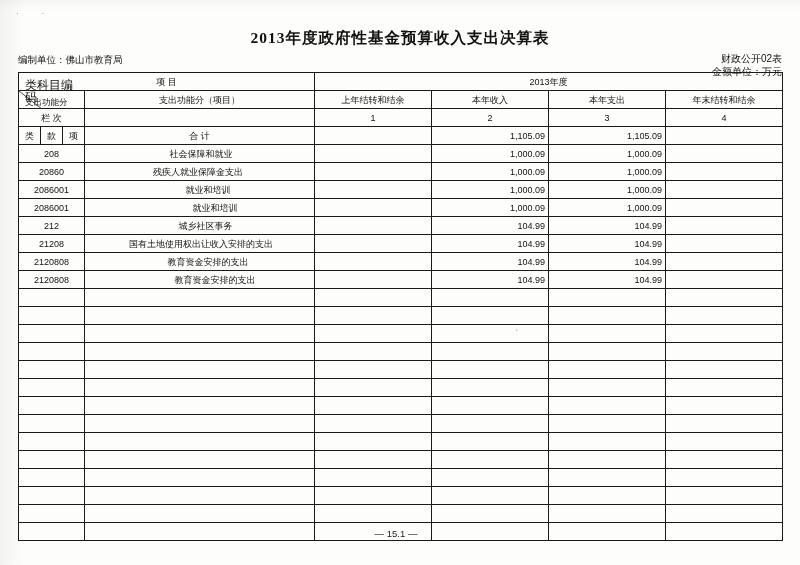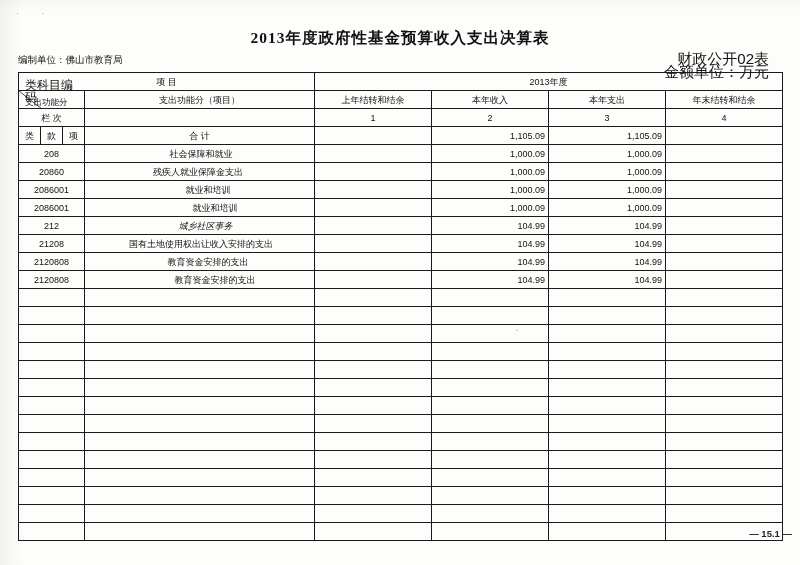--- a/index.html
+++ b/index.html
@@ -60,24 +60,24 @@
     font-size: 9.5px;
   }
   .meta-left {
     position: absolute;
     left: 0;
     top: 0;
     font-size: 9.5px;
   }
   .meta-right {
     position: absolute;
-    right: 13px;
+    right: 0;
     top: -2px;
     text-align: right;
-    font-size: 15px;
+    font-size: 10px;
     line-height: 13px;
   }
   table.fin {
     position: absolute;
     top: 72px;
     left: 18px;
     width: 764px;
     border-collapse: collapse;
     table-layout: fixed;
     font-size: 9px;
@@ -121,24 +121,23 @@
   }
   .year-cell {
     text-align: center;
     font-size: 9.5px;
   }
   .footer {
     position: absolute;
     bottom: 26px;
     left: 0;
     width: 792px;
-    text-align: right;
+    text-align: center;
     font-size: 9.5px;
     color: #222;
-    font-weight: bold;
   }
   .smudge {
     position: absolute;
     left: 515px;
     top: 322px;
     font-size: 8px;
     color: #777;
   }
 </style>
 </head>
@@ -242,21 +241,21 @@
         <tr>
           <td colspan="3" class="c-left">2086001</td>
           <td class="c-left" style="padding-left: 34px;">就业和培训</td>
           <td class="c-right"></td>
           <td class="c-right">1,000.09</td>
           <td class="c-right">1,000.09</td>
           <td class="c-right"></td>
         </tr>
         <tr>
           <td colspan="3" class="c-left">212</td>
-          <td class="c-left" style="padding-left: 15px; font-style: italic;">城乡社区事务</td>
+          <td class="c-left" style="padding-left: 15px;">城乡社区事务</td>
           <td class="c-right"></td>
           <td class="c-right">104.99</td>
           <td class="c-right">104.99</td>
           <td class="c-right"></td>
         </tr>
         <tr>
           <td colspan="3" class="c-left">21208</td>
           <td class="c-left" style="padding-left: 6px;">国有土地使用权出让收入安排的支出</td>
           <td class="c-right"></td>
           <td class="c-right">104.99</td>

